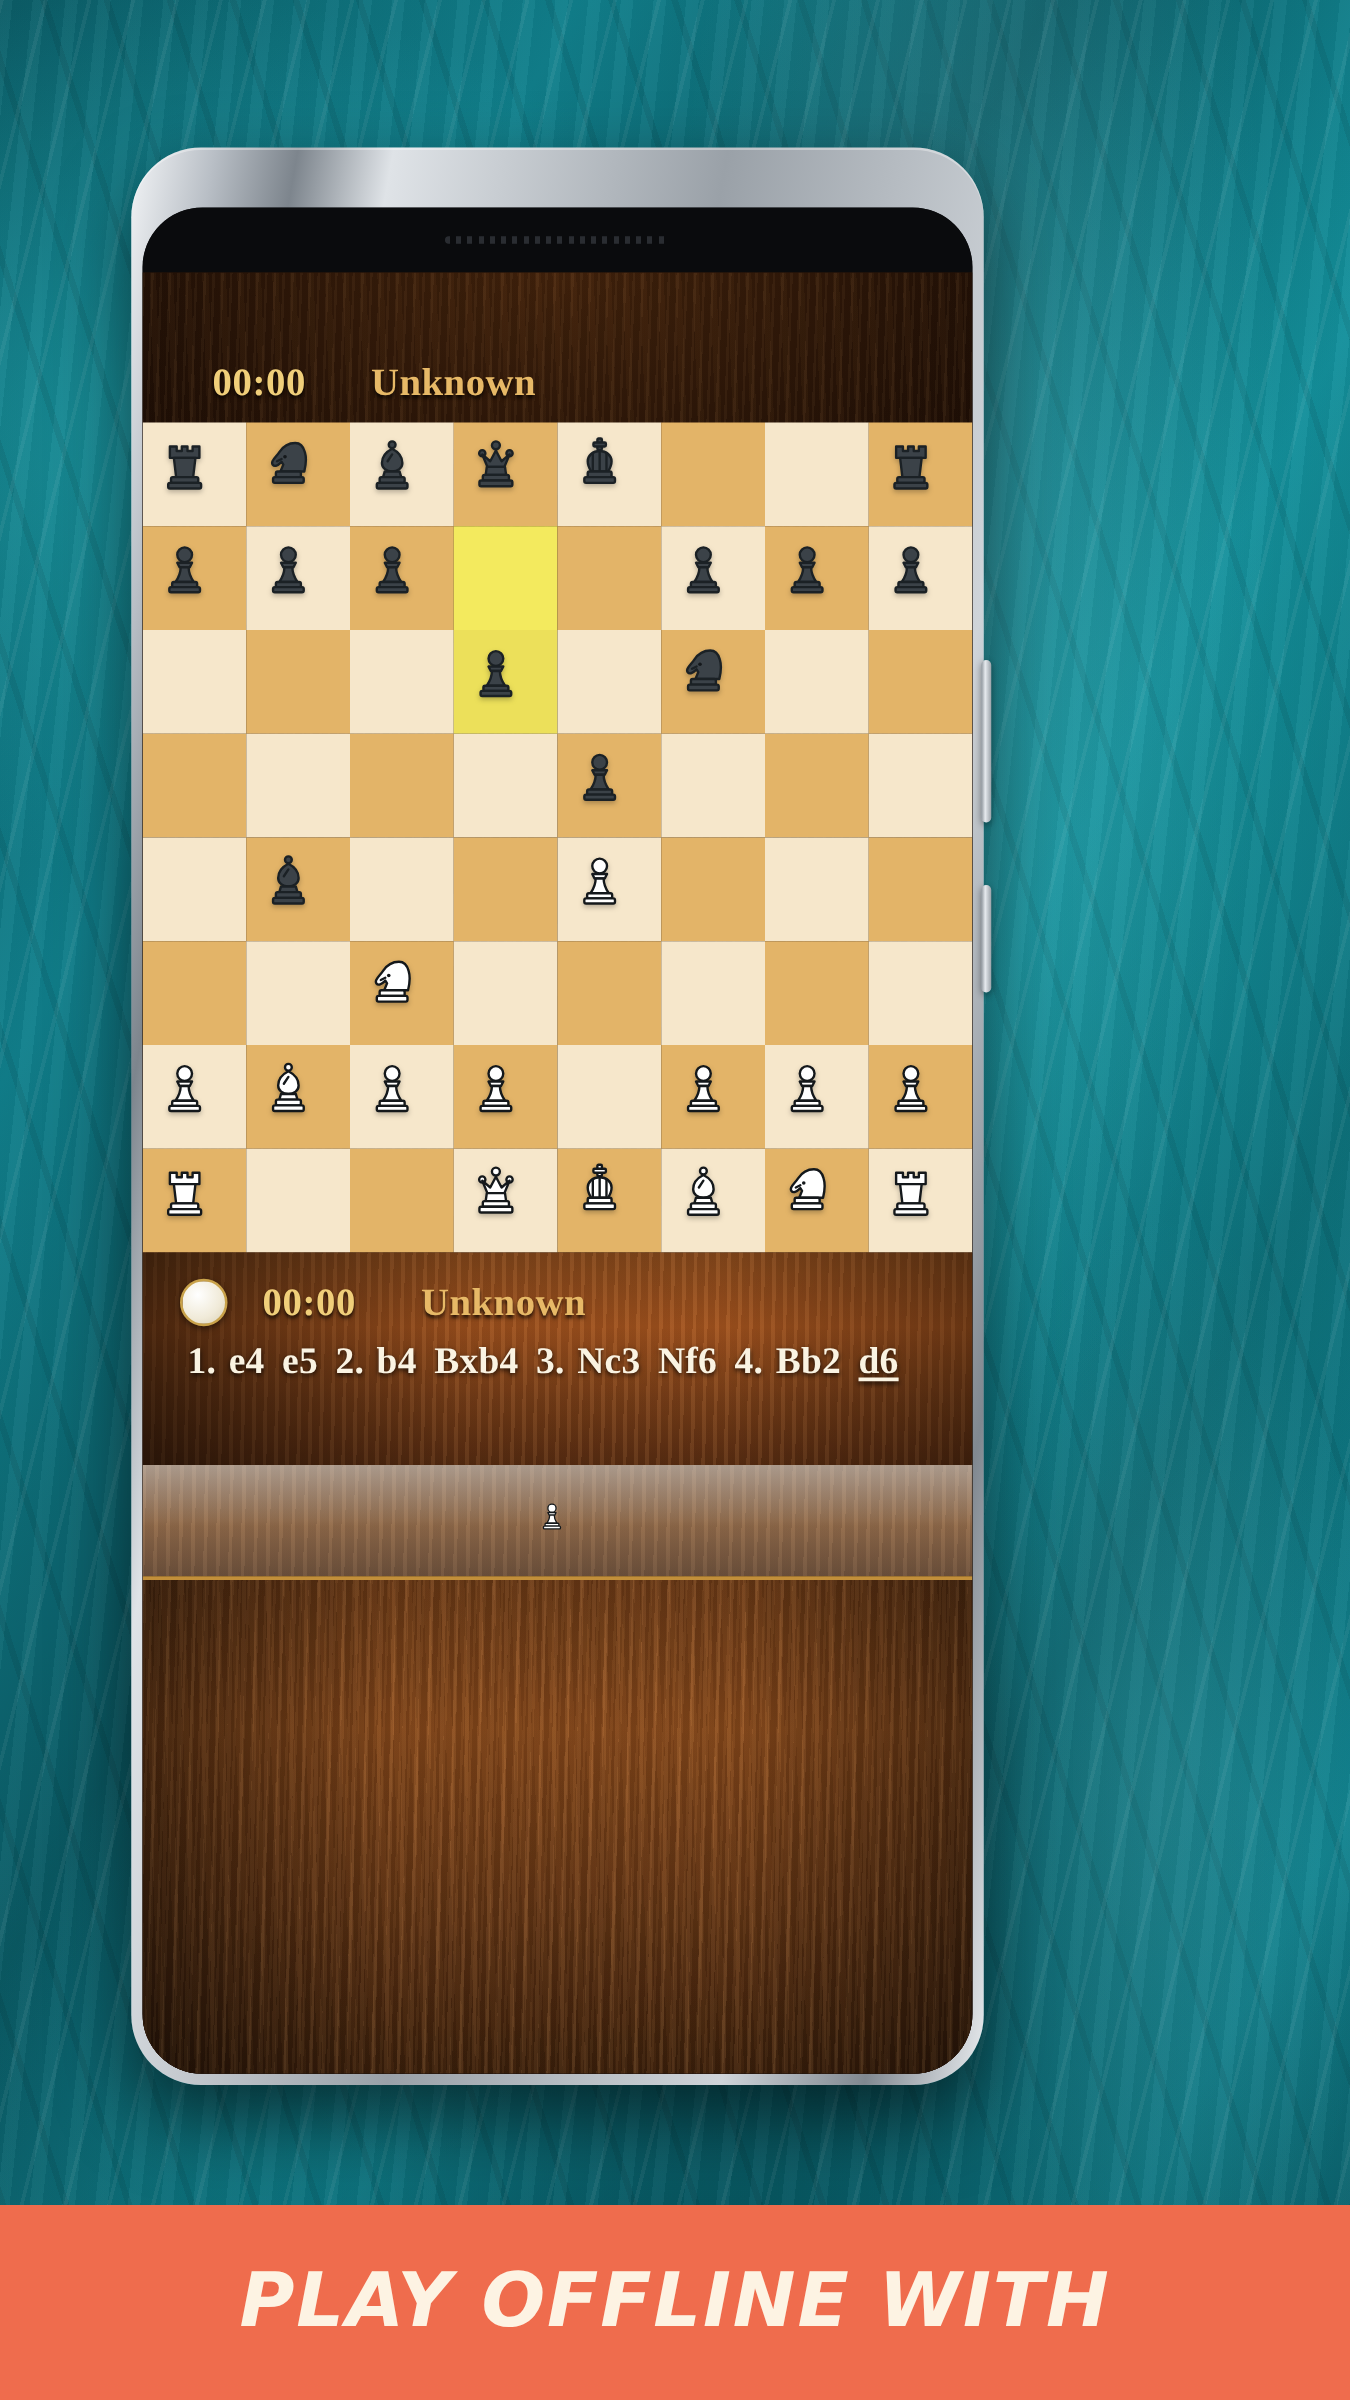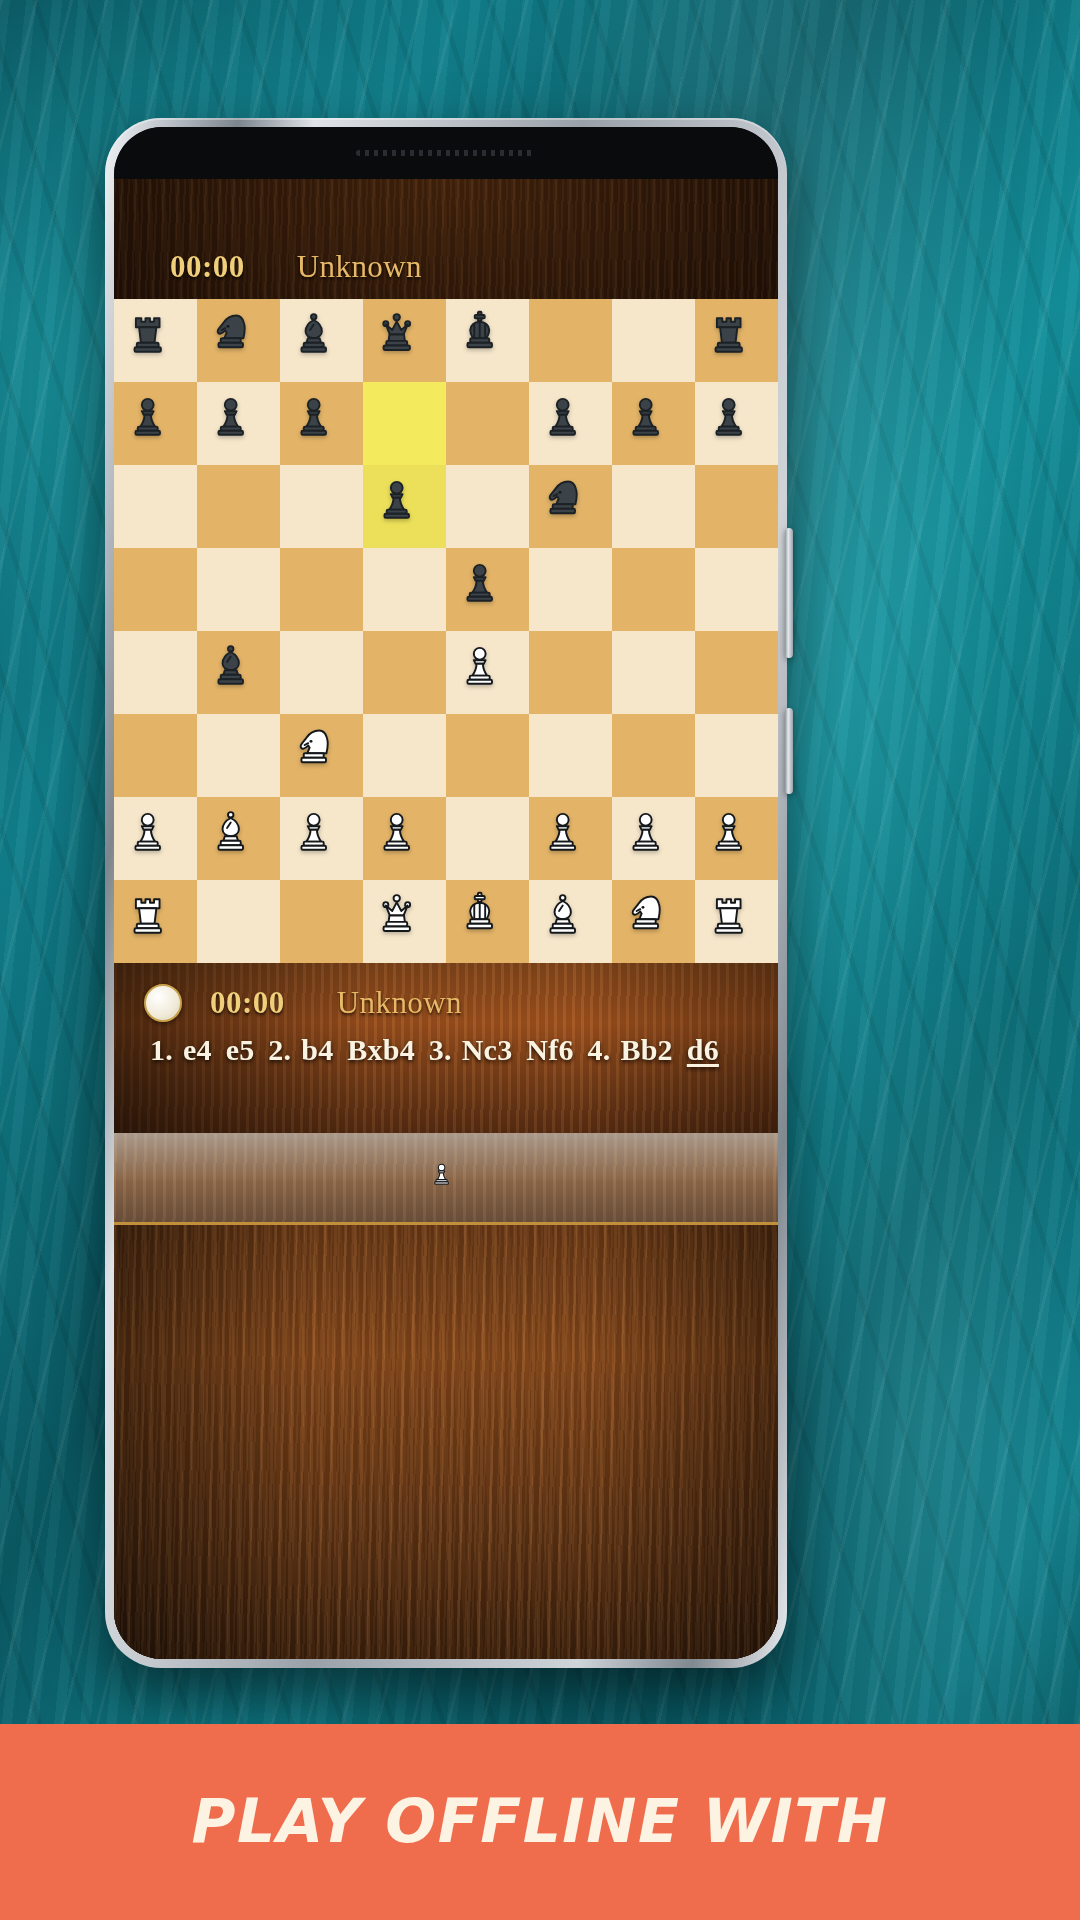--- a/index.html
+++ b/index.html
@@ -39,20 +39,21 @@
     position:absolute; left:105px; top:118px; width:682px; height:1550px;
     border-radius:56px;
     background:linear-gradient(100deg,#f2f4f6 0%,#b9bfc6 7%,#7d858d 14%,#dfe3e7 22%,#9aa1a8 50%,#cfd4d9 78%,#808890 90%,#e9ecef 100%);
     box-shadow:0 26px 60px rgba(0,0,0,.55), 0 2px 0 rgba(255,255,255,.35) inset;
     padding:9px;
   }
   #phone-inner{
     position:absolute; inset:9px; border-radius:48px;
     background:#101215;
     overflow:hidden;
+    margin-top:39px;
   }
   #bezel-top{
     position:absolute; left:0; right:0; top:0; height:52px;
     background:#0a0b0d;
     display:flex; align-items:center; justify-content:center;
   }
   #speaker{
     width:180px; height:6px; border-radius:4px;
     background:repeating-linear-gradient(90deg,#2b2e33 0 4px,#0a0b0d 4px 9px);
     opacity:.95;
@@ -85,21 +86,21 @@
   #top-bar{
     position:absolute; left:0; right:0; top:0; height:120px;
     display:flex; align-items:flex-end; padding:0 0 14px 56px; gap:0;
   }
   .clock{
     font-family:"Liberation Serif", serif; font-weight:bold;
     font-size:31px; color:#f0cf7a; letter-spacing:.5px;
     text-shadow:0 2px 3px rgba(0,0,0,.75);
   }
   .pname{
-    font-family:"Liberation Serif", serif; font-weight:normal;
+    font-family:"Liberation Serif", serif; font-weight:bold;
     font-size:31px; color:#e7b967; letter-spacing:.4px;
     text-shadow:0 2px 3px rgba(0,0,0,.75);
     margin-left:52px;
   }
 
   
   #board{
     position:absolute; left:0; top:120px; width:100%; height:664px;
     display:grid; grid-template-columns:repeat(8,1fr); grid-template-rows:repeat(8,1fr);
   }
@@ -156,21 +157,21 @@
   #lower-wood{
     position:absolute; left:0; right:0; top:1046px; bottom:0;
     background:
       linear-gradient(90deg, rgba(0,0,0,.5) 0%, rgba(0,0,0,.08) 30%, rgba(0,0,0,.06) 72%, rgba(0,0,0,.45) 100%),
       repeating-linear-gradient(91deg, rgba(255,200,140,.085) 0 3px, rgba(0,0,0,.08) 3px 10px),
       linear-gradient(#763f18,#96501d 30%,#6d3a16 68%,#43230c);
   }
 
   
   #promo{
-    position:absolute; left:0; right:0; bottom:0; height:196px;
+    position:absolute; left:0; right:0; bottom:0; height:156px;
     background:#ef6c4d;
     display:flex; flex-direction:column; align-items:center; justify-content:center;
     gap:6px;
   }
   #promo .line{
     font-family:"DejaVu Sans", sans-serif;
     font-weight:bold; font-style:italic;
     font-size:60px; line-height:1.02;
     color:#fdf3e3; letter-spacing:1.5px;
     text-align:center;

